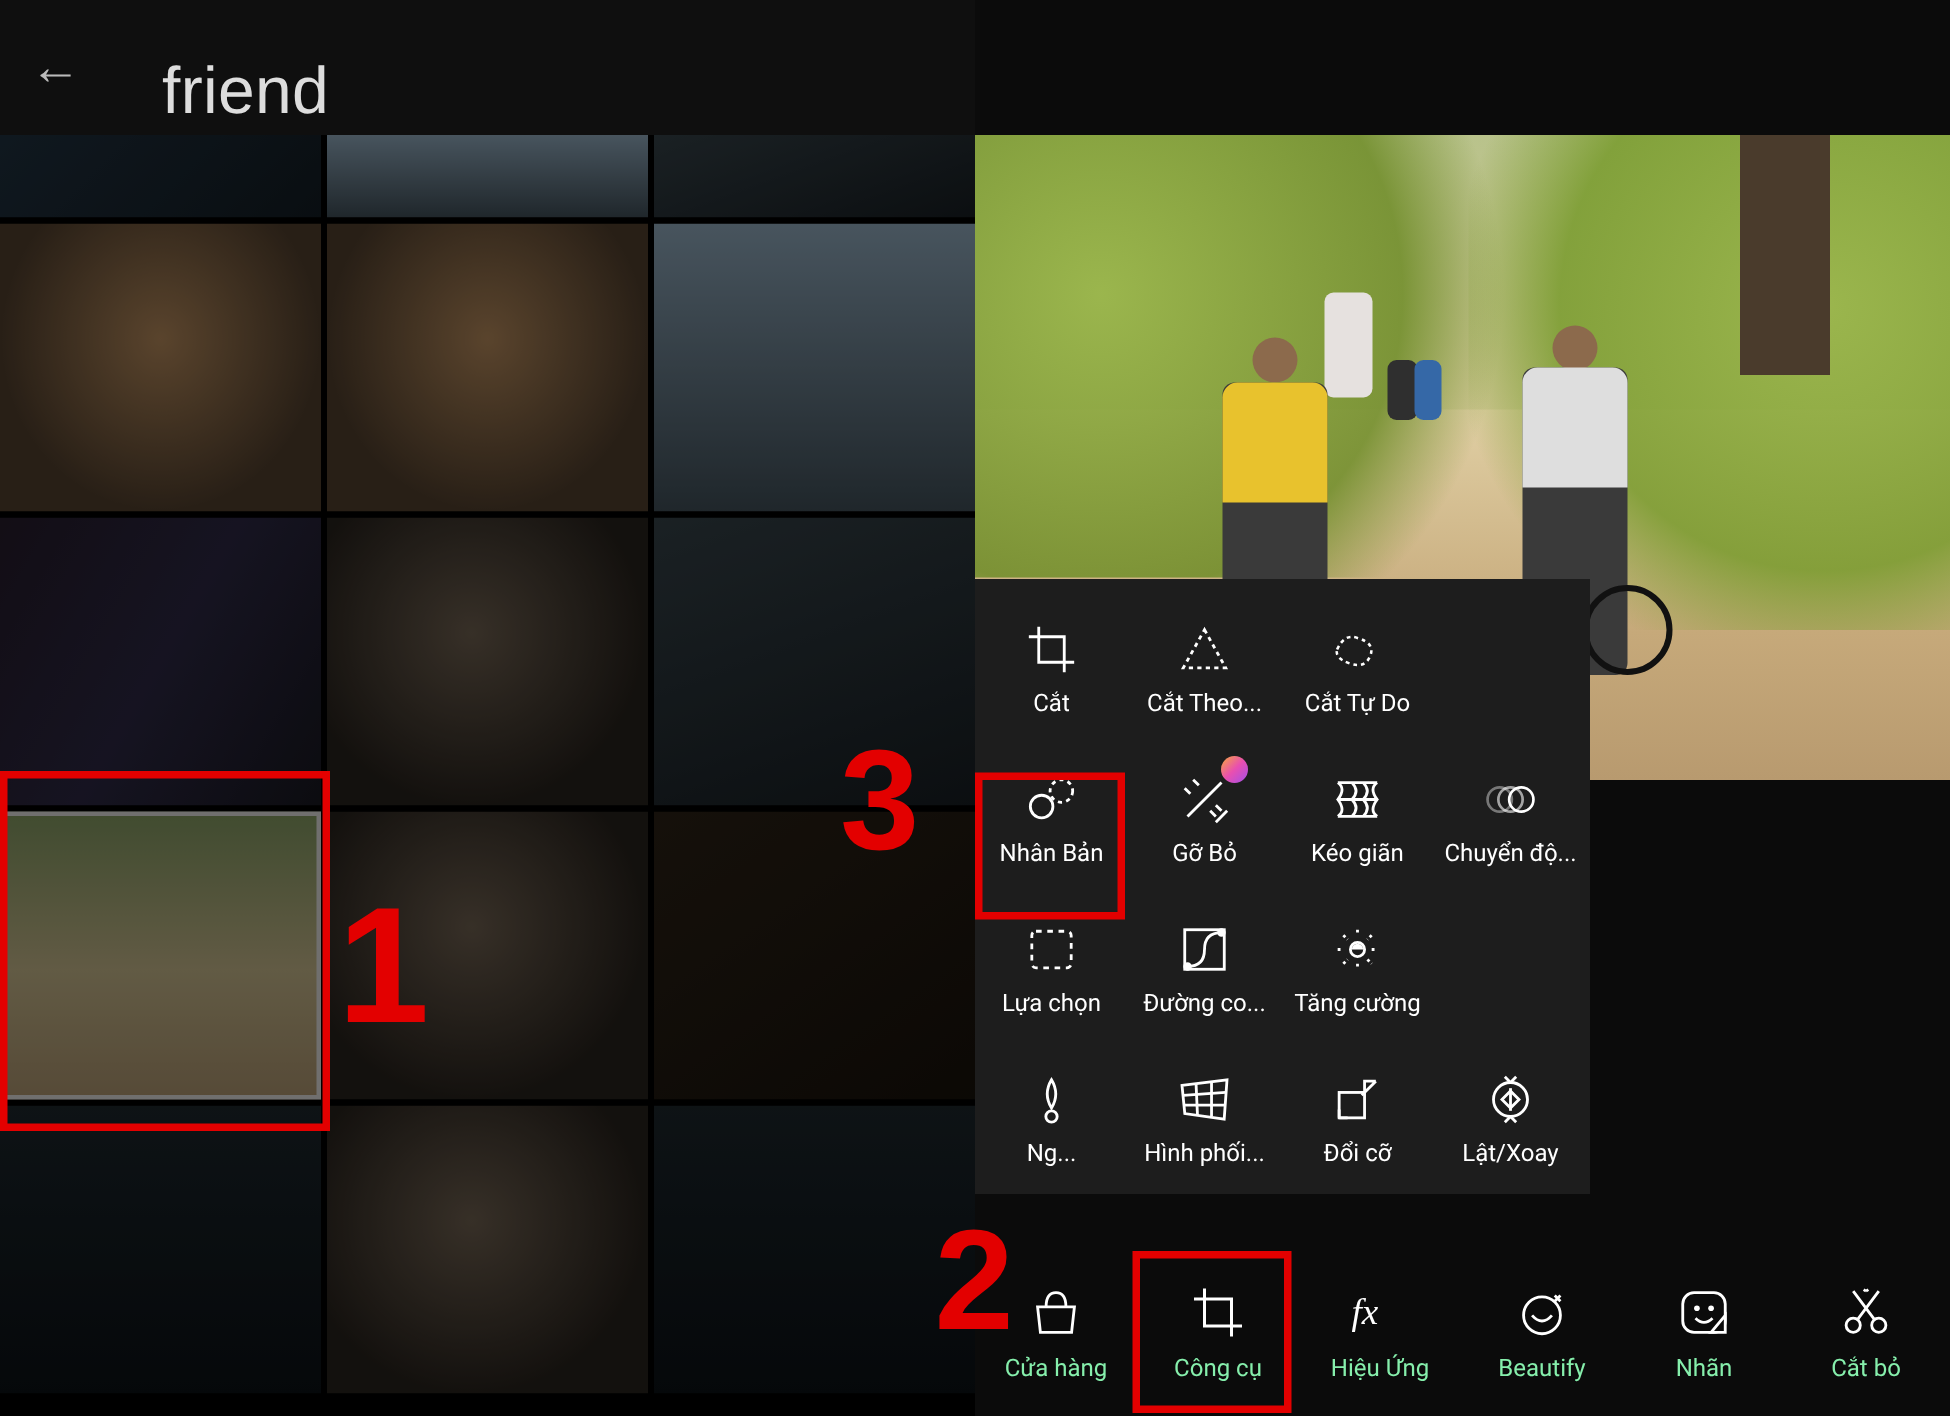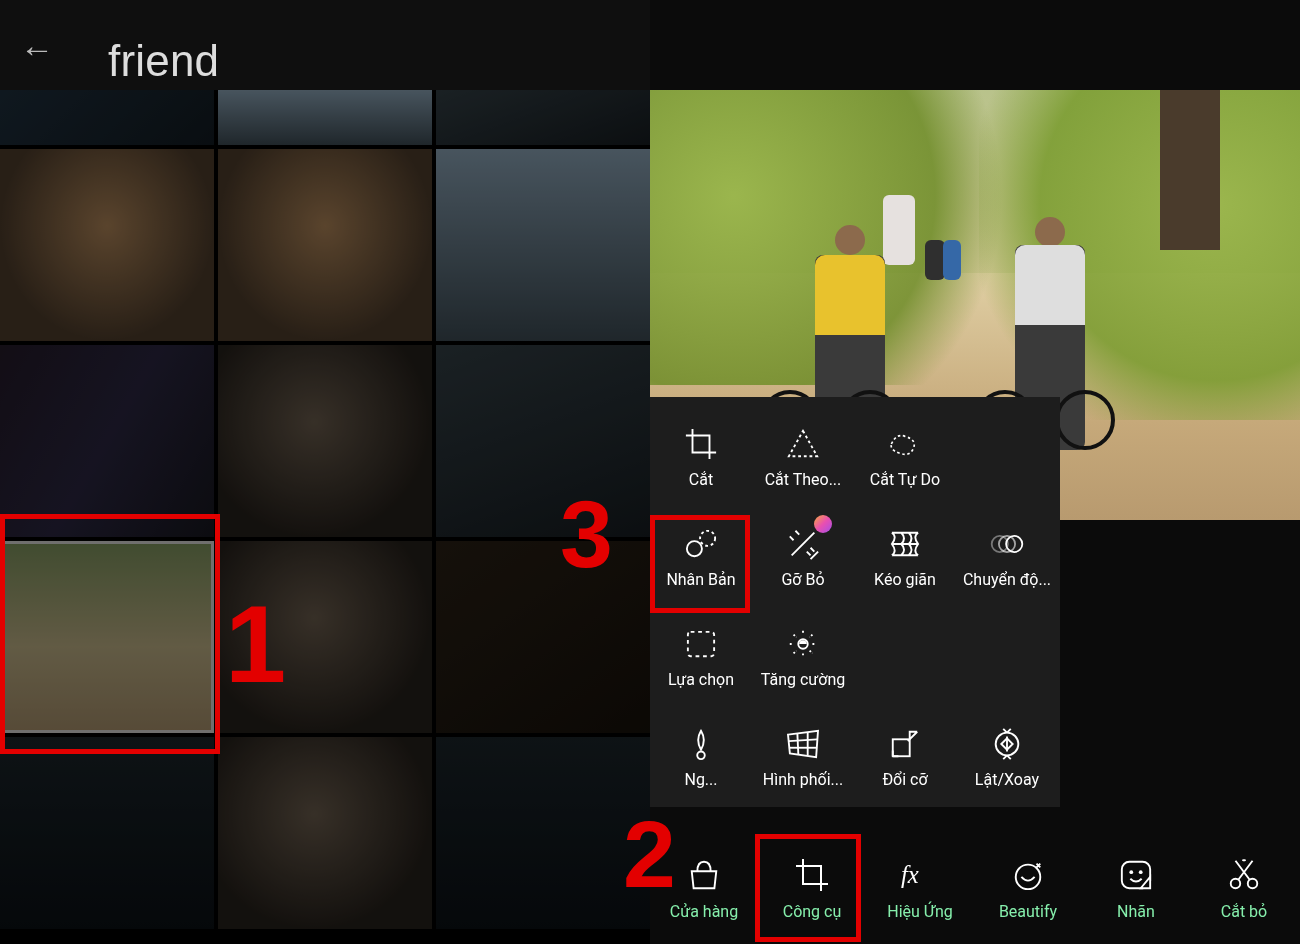--- a/index.html
+++ b/index.html
@@ -51,21 +51,21 @@
   .bike.b1{left:145px;top:290px;}
   .bike.b2{left:360px;top:290px;}
   .wheel{position:absolute;width:60px;height:60px;border:4px solid #111;border-radius:50%;top:30px;}
   .wheel.w1{left:0;}
   .wheel.w2{right:0;}
   .far-person{position:absolute;width:32px;height:70px;border-radius:6px;}
   .fp1{left:268px;top:125px;background:#e6e1df;}
   .fp2{left:310px;top:170px;background:#2f2f2f;width:20px;height:40px;}
   .fp3{left:328px;top:170px;background:#3568a7;width:18px;height:40px;}
   
-  .tools-panel{position:absolute;left:0;top:397px;width:410px;background:#1d1d1d;z-index:2;padding:10px 0 0 0;}
+  .tools-panel{position:absolute;left:0;top:386px;width:410px;background:#1d1d1d;z-index:2;padding:10px 0 0 0;}
   .tool-row{display:flex;}
   .tool{width:102px;height:100px;display:flex;flex-direction:column;align-items:center;justify-content:center;gap:8px;color:#fff;cursor:pointer;position:relative;}
   .tool .iconbox{width:36px;height:36px;display:flex;align-items:center;justify-content:center;}
   .tool .lbl{font-size:16px;color:#fff;white-space:nowrap;max-width:100px;overflow:hidden;text-overflow:ellipsis;text-align:center;}
   .prem-badge{position:absolute;top:8px;right:22px;width:18px;height:18px;border-radius:50%;background:linear-gradient(135deg,#f7a93b,#e94fb0,#a34fe9);}
   svg{stroke:#fff;stroke-width:2;fill:none;}
   
   .bottom-bar{position:absolute;left:0;right:0;bottom:0;height:112px;background:#0b0b0b;display:flex;z-index:3;}
   .bottom-item{flex:0 0 108px;height:112px;display:flex;flex-direction:column;align-items:center;justify-content:center;gap:8px;color:#fff;cursor:pointer;}
   .bottom-item .iconbox{width:38px;height:38px;display:flex;align-items:center;justify-content:center;}
@@ -248,20 +248,31 @@
       <div class="tool">
         <span class="iconbox">
           <svg width="32" height="30" viewBox="0 0 34 32">
               <rect x="3" y="3" width="28" height="26" rx="3" stroke-dasharray="4,4"></rect>
             </svg>
         </span>
         <span class="lbl">Lựa chọn</span>
       </div>
       <div class="tool">
         <span class="iconbox">
+          <svg width="32" height="32" viewBox="0 0 34 34">
+              <rect x="3" y="3" width="28" height="28"></rect>
+              <path d="M5 29 Q17 29 17 17 Q17 5 29 5"></path>
+              <circle cx="5" cy="29" r="2" fill="#fff"></circle>
+              <circle cx="29" cy="5" r="2" fill="#fff"></circle>
+            </svg>
+        </span>
+        <span class="lbl">Đường co...</span>
+      </div>
+      <div class="tool">
+        <span class="iconbox">
           <svg width="34" height="34" viewBox="0 0 36 36">
               <circle cx="18" cy="18" r="5"></circle>
               <path d="M18 18 L18 18" fill="#fff"></path>
               <path d="M18 4 L18 8 M18 28 L18 32 M4 18 L8 18 M28 18 L32 18 M8 8 L11 11 M25 25 L28 28 M28 8 L25 11 M8 28 L11 25" stroke-dasharray="2,2"></path>
               <path d="M14 18 A4 4 0 0 1 22 18" fill="#fff" stroke="none"></path>
             </svg>
         </span>
         <span class="lbl">Tăng cường</span>
       </div>
     </div>

